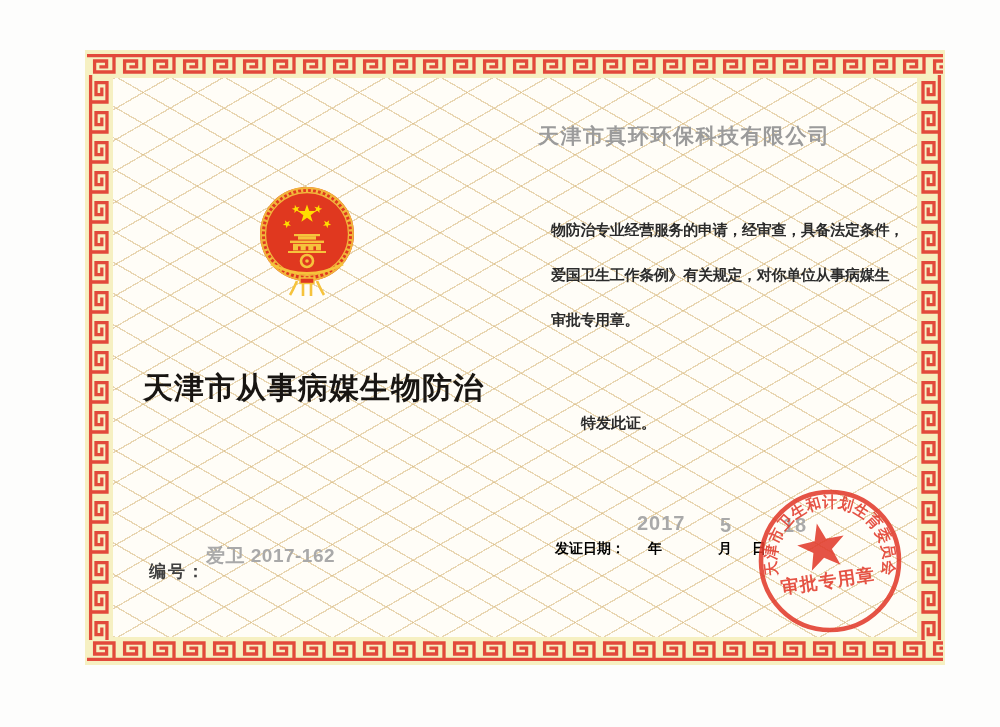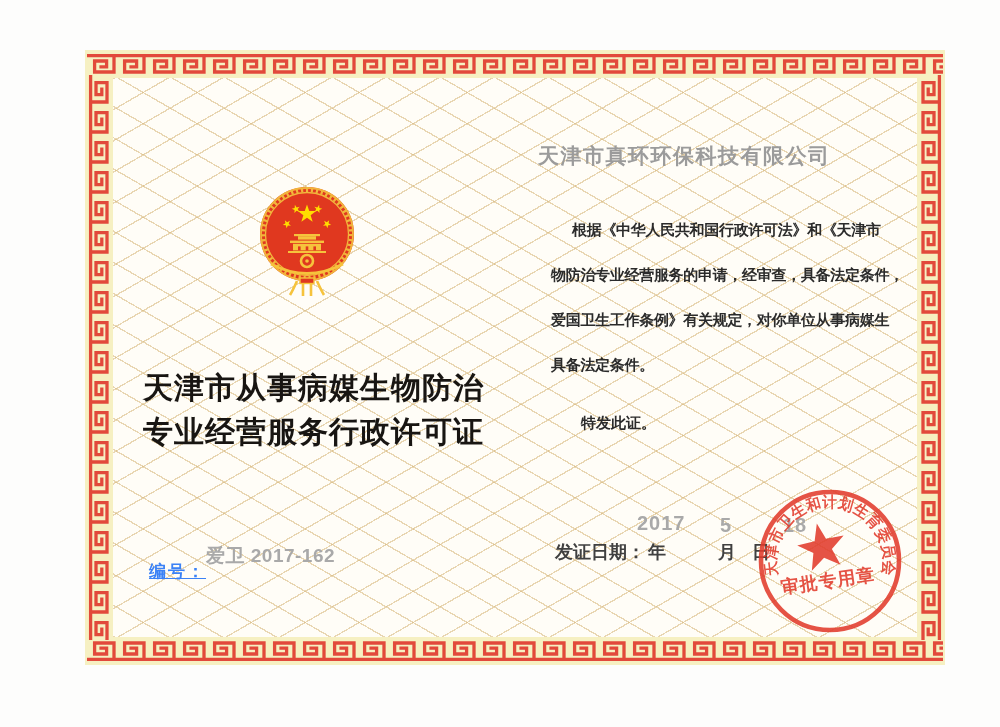--- a/index.html
+++ b/index.html
@@ -14,41 +14,41 @@
   .inner{
     position:absolute;left:113px;top:78px;width:804px;height:559px;
     background:
       repeating-linear-gradient(150deg, rgba(214,182,121,.55) 0 1.3px, rgba(0,0,0,0) 1.3px 27px),
       repeating-linear-gradient(30deg,  rgba(214,182,121,.55) 0 1.3px, rgba(0,0,0,0) 1.3px 27px),
       #fffdf7;
   }
   .meander{position:absolute;left:0;top:0;pointer-events:none;}
   .company{
     position:absolute;left:538px;top:122px;width:276px;
-    font-size:21px;letter-spacing:1.5px;color:#9b9b9b;font-weight:600;white-space:nowrap;margin-top:20px;
+    font-size:21px;letter-spacing:1.5px;color:#9b9b9b;font-weight:600;white-space:nowrap;
   }
   .emblem{position:absolute;left:255px;top:182px;width:104px;height:132px;}
   .title{
     position:absolute;left:143px;top:366px;width:364px;text-align:left;
     font-size:30px;line-height:44px;font-weight:900;color:#181512;letter-spacing:1px;white-space:nowrap;
   }
   .body{
     position:absolute;left:551px;top:207px;width:350px;
     font-size:15px;line-height:45px;font-weight:600;color:#2b2b2b;letter-spacing:-0.3px;
   }
   .bl{white-space:nowrap;}
   .bl.indent{text-indent:1.4em;}
   .closing{position:absolute;left:581px;top:414px;font-size:15px;font-weight:600;color:#2b2b2b;}
   .issuer{position:absolute;left:555px;top:484px;font-size:15px;font-weight:600;color:#2b2b2b;letter-spacing:-0.3px;white-space:nowrap;}
   .gdate{position:absolute;font-size:20px;color:#a9a9a9;font-weight:600;letter-spacing:1px;z-index:2;}
   .g-y{left:637px;top:502px;margin-top:10px;} .g-m{left:720px;top:514px;} .g-d{left:783px;top:514px;}
-  .drow{position:absolute;top:540px;font-size:18px;font-weight:600;color:#404040;z-index:2;text-align:center;}
+  .drow{position:absolute;top:540px;font-size:14px;font-weight:600;color:#000000;z-index:2;text-align:center;}
   .d-label{left:555px;} .d-year{left:648px;} .d-month{left:718px;} .d-day{left:752px;}
   .serial-value{position:absolute;left:206px;top:543px;font-size:19px;color:#a9a9a9;font-weight:600;letter-spacing:.5px;}
-  .serial-label{position:absolute;left:149px;top:560px;font-size:17px;font-weight:700;color:#3b82f6;letter-spacing:2px;text-decoration:underline;}
+  .serial-label{position:absolute;left:149px;top:560px;font-size:17px;font-weight:700;color:#404040;letter-spacing:2px;}
   .stamp{position:absolute;left:750px;top:481px;width:160px;height:160px;opacity:.87;z-index:5;}
 </style>
 </head>
 <body>
 
 <div class="page">
 
   <div class="frame"></div>
   <div class="inner"></div>
 
@@ -109,28 +109,26 @@
       <path d="M42,99 q-4,9 -7,14"></path>
       <path d="M62,99 q4,9 7,14"></path>
       <path d="M48,100 v14"></path>
       <path d="M56,100 v14"></path>
     </g>
     <rect x="45" y="96" width="14" height="5.5" fill="#E0381F" stroke="#F6C33C" stroke-width="1.4"></rect>
   </svg>
 
   <div class="title">
     <div>天津市从事病媒生物防治</div>
-    <div>专业经营服务行政许可证</div>
   </div>
 
   <div class="body">
-    <div class="bl indent">根据《中华人民共和国行政许可法》和《天津市</div>
     <div class="bl">物防治专业经营服务的申请，经审查，具备法定条件，</div>
     <div class="bl">爱国卫生工作条例》有关规定，对你单位从事病媒生</div>
-    <div class="bl">具备法定条件。</div>
+    <div class="bl">审批专用章。</div>
   </div>
 
   <div class="closing">特发此证。</div>
 
 
   <span class="gdate g-y">2017</span>
   <span class="gdate g-m">5</span>
   <span class="gdate g-d">18</span>
 
   <span class="drow d-label">发证日期：</span>

